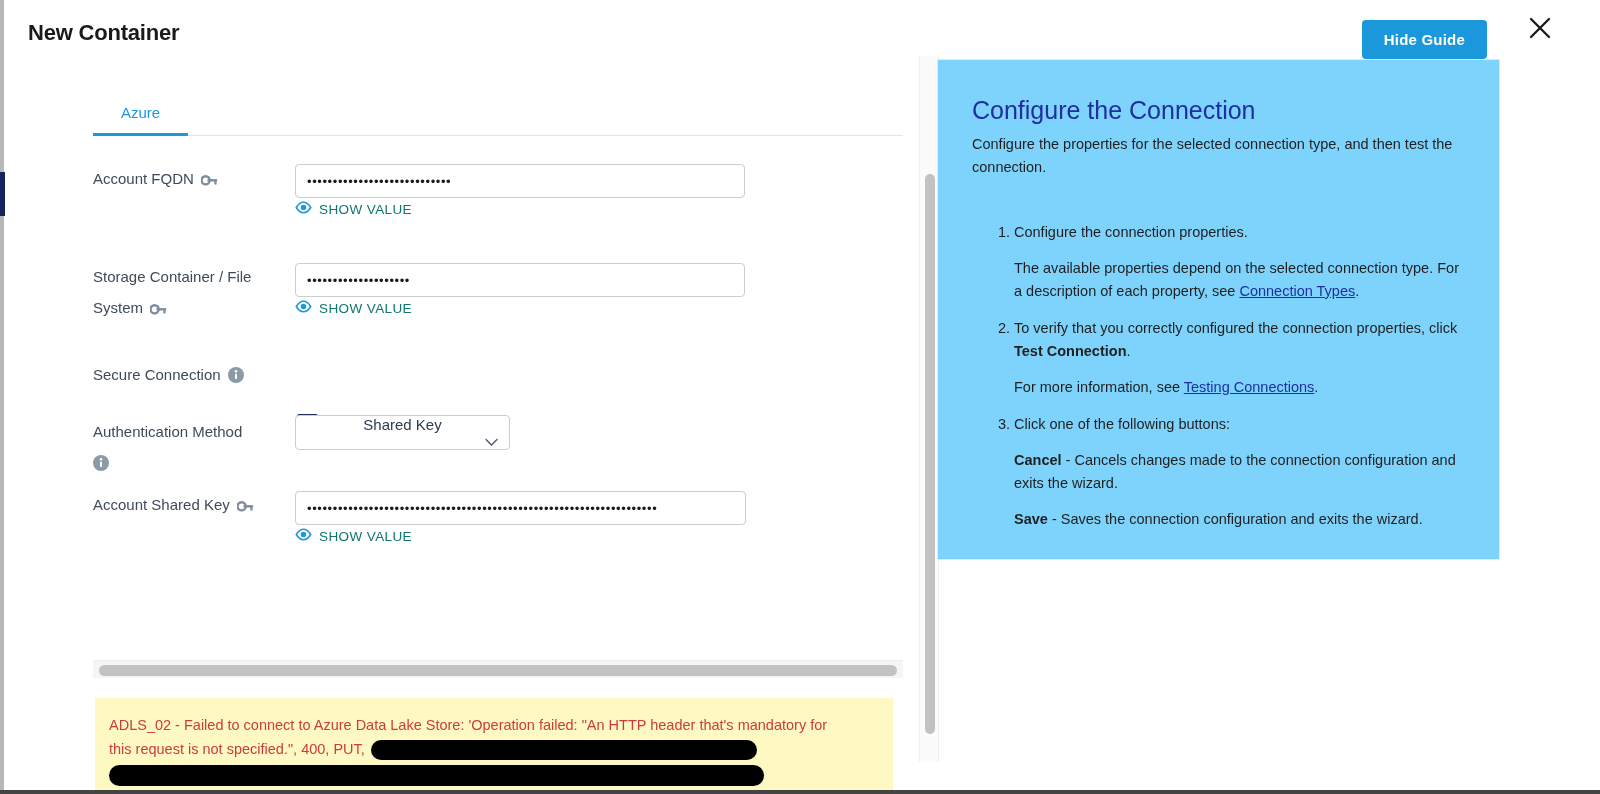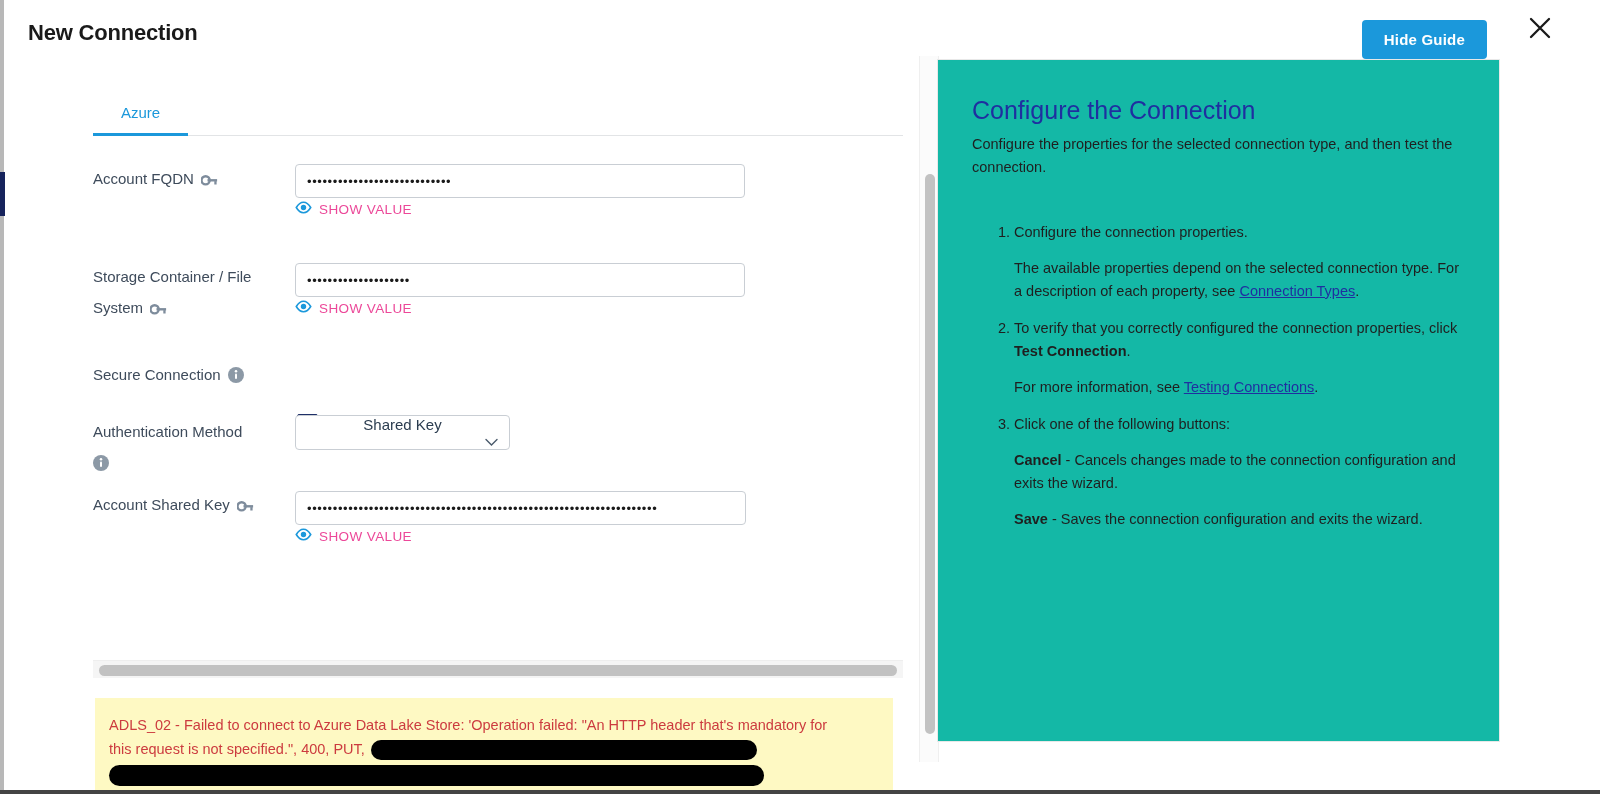--- a/index.html
+++ b/index.html
@@ -125,21 +125,21 @@
     color: #1a1a1a;
     padding: 0 11px;
     letter-spacing: 0.6px;
     outline: none;
   }
   .show-value {
     position: absolute;
     display: flex;
     align-items: center;
     gap: 7px;
-    color: #ec4899;
+    color: #0f766e;
     font-size: 13.5px;
     letter-spacing: 0.4px;
     cursor: pointer;
     white-space: nowrap;
   }
   .checkbox {
     position: absolute;
     width: 21px; height: 21px;
     background: #1f3068;
     border: 1px solid #1f3068;
@@ -218,22 +218,22 @@
     width: 10px; height: 560px;
     background: #c2c2c2;
     border-radius: 6px;
   }
 
   
   .guide-pane {
     position: absolute;
     left: 937px; top: 59px;
     width: 563px;
-    height: 683px;
-    background: #14b8a6;
+    height: 501px;
+    background: #7dd3fc;
     border: 1px solid #e8e8e8;
     padding: 36px 28px 0 34px;
     overflow: hidden;
   }
   .guide-title {
     font-size: 25px;
     color: #1f2fa0;
     margin: 0 0 8px 0;
     font-weight: normal;
   }
@@ -256,21 +256,21 @@
   .guide-bold { font-weight: bold; }
 </style>
 </head>
 <body>
 
 <div id="screen">
 
   <div class="left-rail"></div>
   <div class="left-rail-active"></div>
 
-  <div class="dialog-title">New Connection</div>
+  <div class="dialog-title">New Container</div>
 
   <button class="hide-guide-btn">Hide Guide</button>
 
   <div class="close-btn">
     <svg width="22" height="22" viewBox="0 0 22 22">
       <path d="M2 2 L20 20 M20 2 L2 20" stroke="#1a1a1a" stroke-width="2.3" fill="none" stroke-linecap="round"></path>
     </svg>
   </div>
 
   <div class="form-pane">

